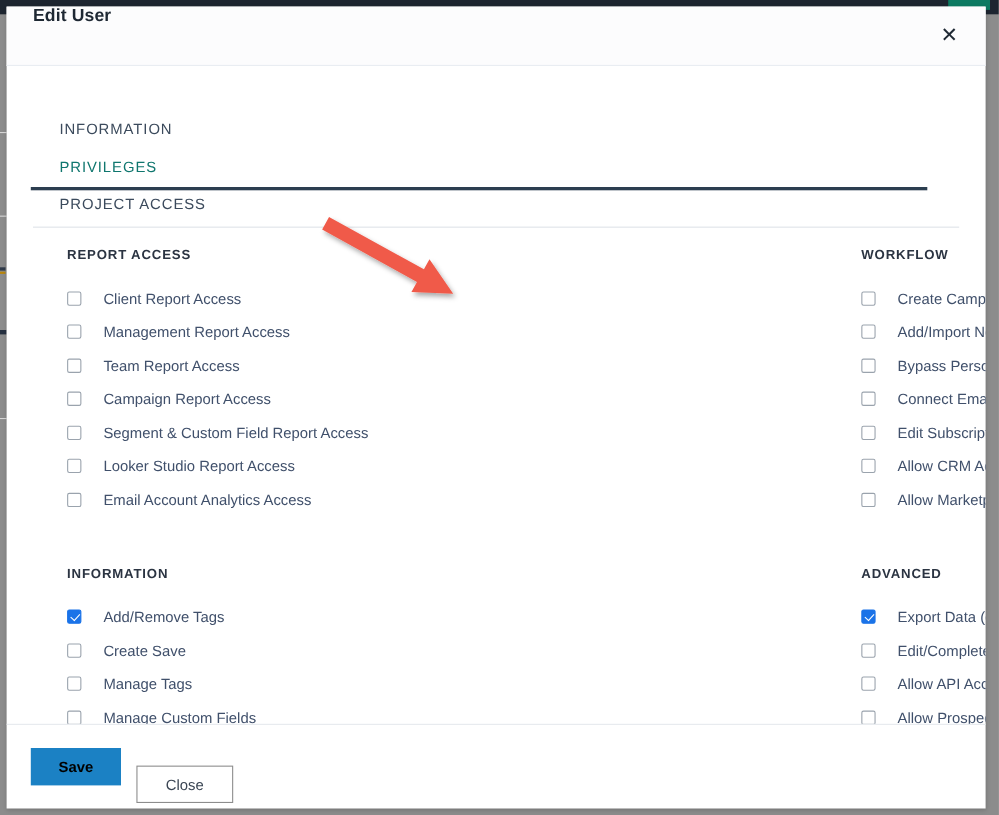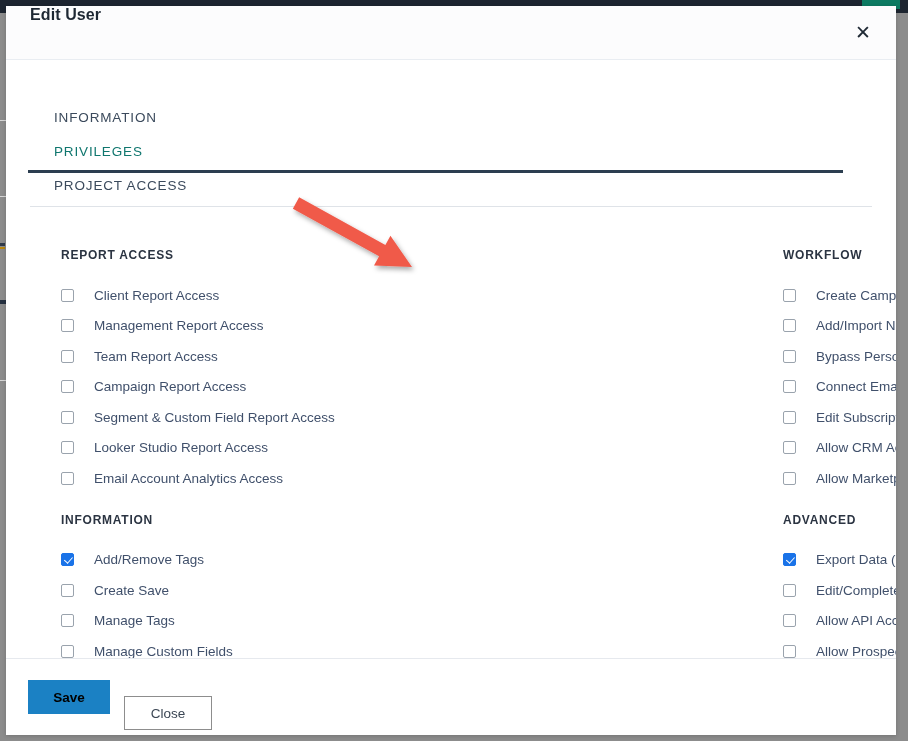--- a/index.html
+++ b/index.html
@@ -157,22 +157,22 @@
     bottom: -1px;
     height: 3px;
     background: #2c3e50;
   }
 
   
   #privileges {
     display: grid;
     grid-template-columns: 360px 1fr;
     padding: 0 0 0 31px;
-    margin-top: 41px;
-    row-gap: 19px;
+    margin-top: 17px;
+    row-gap: 44px;
   }
   .group-title {
     font-size: 12px;
     font-weight: bold;
     color: #2b3442;
     letter-spacing: 0.75px;
     margin-bottom: 18px;
   }
   .group.col-right { padding-left: 362px; }
   .group.col-right .group-title,

